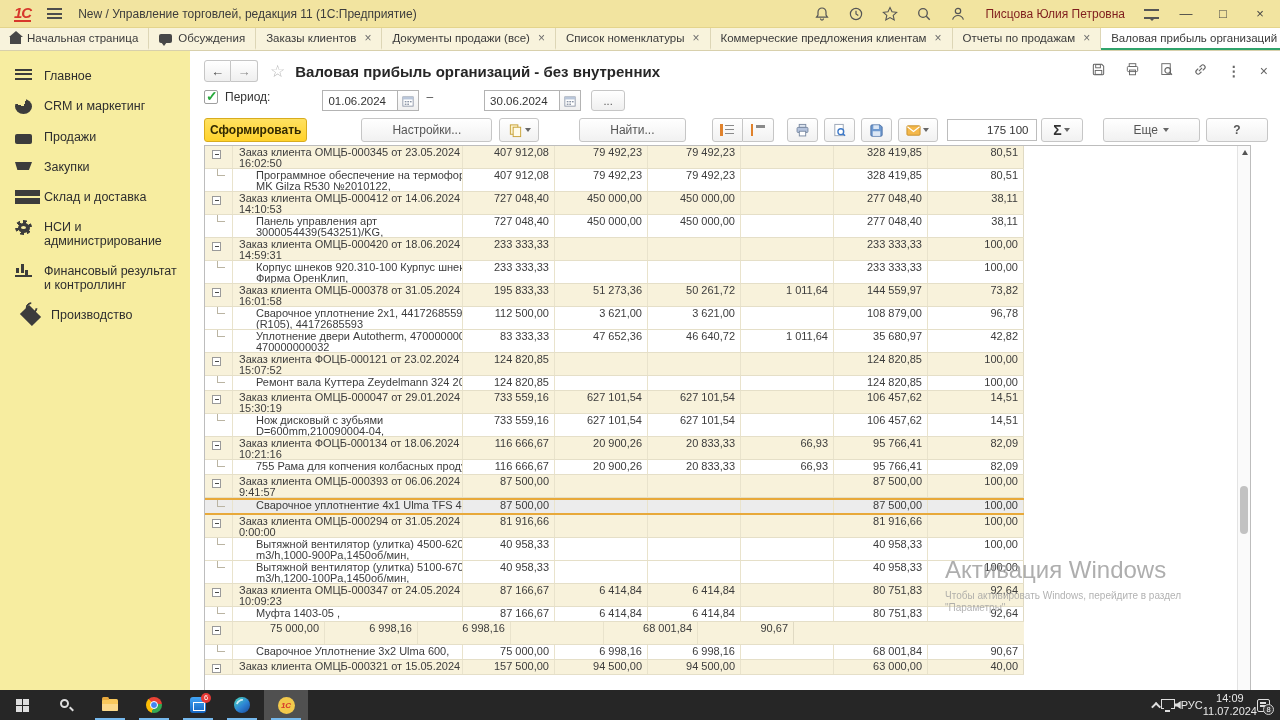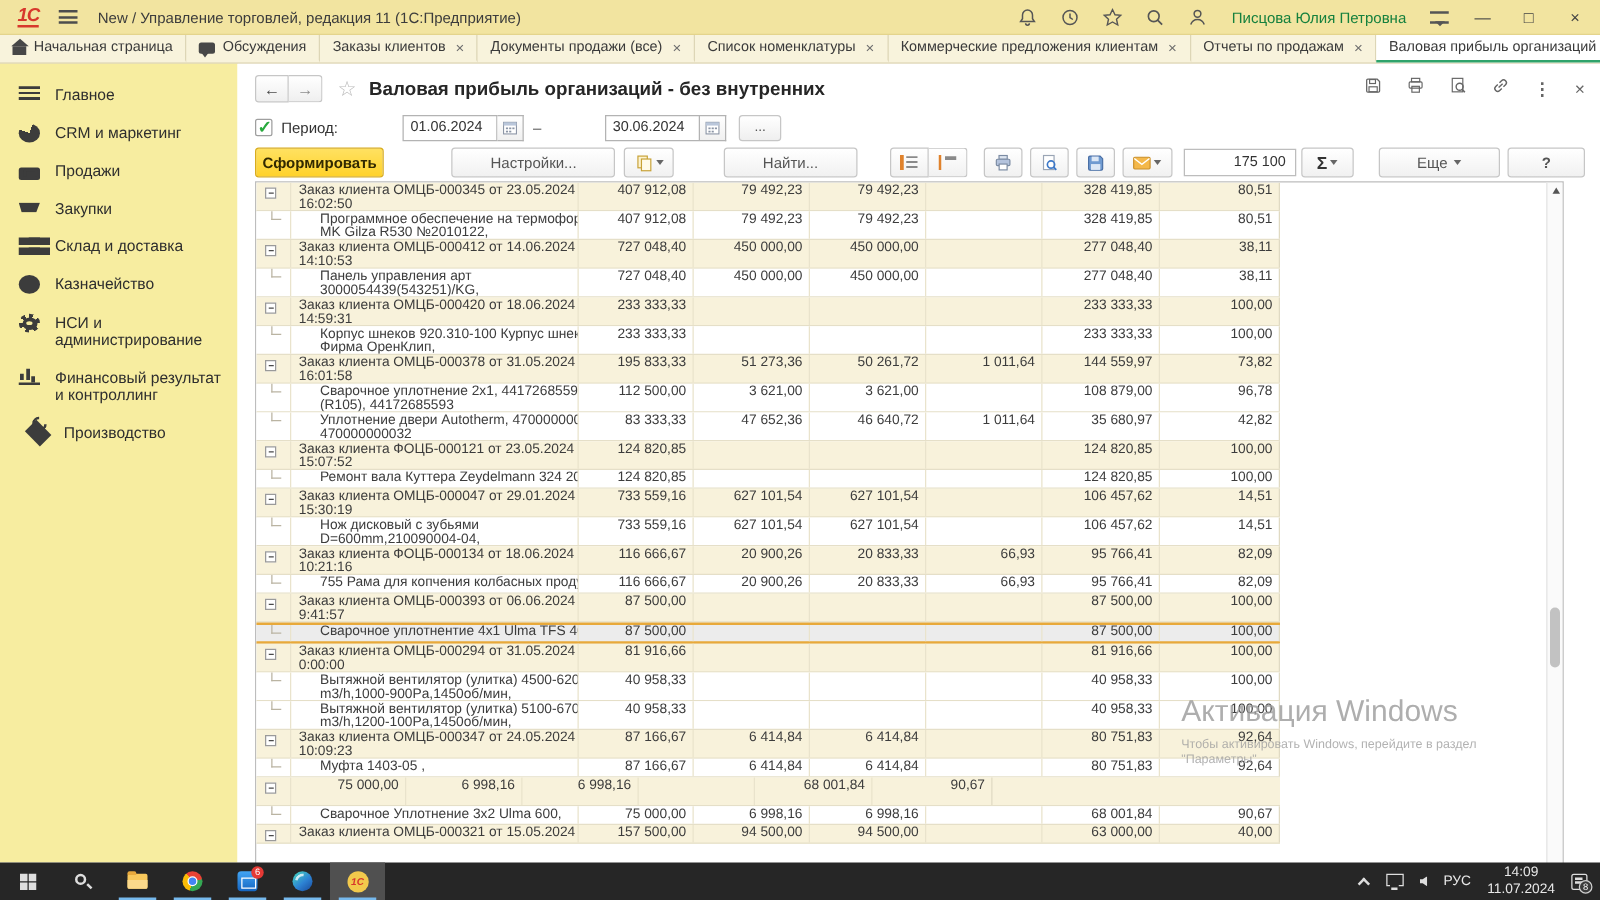--- a/index.html
+++ b/index.html
@@ -8,21 +8,21 @@
 
   
   .titlebar { position:absolute; top:0; left:0; right:0; height:28px; background:#f2e4a0; display:flex; align-items:center; padding:0 10px 0 14px; border-bottom:1px solid #e4d48c; }
   .logo1c { color:#d7382c; font-weight:bold; font-style:italic; font-size:15px; border-bottom:2px solid #d7382c; line-height:14px; letter-spacing:-1px; }
   .hamb { width:15px; height:11px; margin-left:16px; border-top:2px solid #4d4d4d; border-bottom:2px solid #4d4d4d; position:relative; }
   .hamb::before { content:''; position:absolute; left:0; right:0; top:2.5px; height:2px; background:#4d4d4d; }
   .win-title { margin-left:16px; font-size:12px; color:#3c3c3c; }
   .tb-right { margin-left:auto; display:flex; align-items:center; gap:17px; }
   .tb-ic { width:17px; height:17px; display:inline-flex; align-items:center; justify-content:center; color:#555; }
   .tb-ic svg { width:16px; height:16px; }
-  .user-name { font-size:12px; color:#15803d; margin:0 2px; }
+  .user-name { font-size:12px; color:#7f1d1d; margin:0 2px; }
   .svcmenu { width:15px; height:12px; position:relative; }
   .svcmenu::before { content:''; position:absolute; left:0; right:0; top:1px; height:6px; border-top:2px solid #555; border-bottom:2px solid #555; }
   .svcmenu::after { content:''; position:absolute; left:4px; bottom:-1px; border-left:4px solid transparent; border-right:4px solid transparent; border-top:4px solid #555; }
   .winbtn { font-size:13px; color:#444; width:20px; text-align:center; }
 
   
   .tabbar { position:absolute; top:28px; left:0; right:0; height:23px; background:#f8f3dc; border-bottom:1px solid #d8d0ac; display:flex; align-items:stretch; }
   .tab { display:flex; align-items:center; gap:6px; padding:0 10px; font-size:11.5px; color:#3a3a3a; border-right:1px solid #ddd6b6; border-bottom:2px solid transparent; white-space:nowrap; }
   .tab.active { background:#fff; border-bottom:2px solid #2fa36b; }
   .tab-close { color:#6d6d6d; font-size:12px; margin-left:2px; }
@@ -59,21 +59,21 @@
   .navbtn { width:27px; height:22px; border:1px solid #c6c6c6; border-radius:3px; background:linear-gradient(#fff,#efefef); color:#4a4a4a; font-size:13px; display:flex; align-items:center; justify-content:center; }
   .navbtn.fwd { border-left:none; border-radius:0 3px 3px 0; color:#8c8c8c; }
   .navbtn.back { border-radius:3px 0 0 3px; }
   .fav-star { color:#b9b9b9; font-size:17px; margin:0 10px 0 12px; }
   .page-title { font-size:15px; font-weight:600; color:#262626; }
   .nav-icons { margin-left:auto; display:flex; align-items:center; gap:19px; color:#666; }
   .nav-icons svg { width:15px; height:15px; }
   .kebab { font-size:14px; color:#666; font-weight:bold; }
   .closex { font-size:14px; color:#666; }
 
-  .periodrow { position:absolute; top:39px; left:14px; height:24px; display:flex; align-items:center; font-size:12px; color:#333; }
+  .periodrow { position:absolute; top:39px; left:14px; height:24px; display:flex; font-size:12px; color:#333; }
   .cb { width:14px; height:14px; border:1px solid #9f9f9f; border-radius:2px; background:#fff; position:relative; margin-right:7px; }
   .cb::after { content:'✓'; position:absolute; left:1px; top:-3px; color:#27a93c; font-size:14px; font-weight:bold; }
   .datewrap { display:flex; margin-left:8px;padding-left:44px; }
   .date-input { width:76px; height:21px; border:1px solid #b3b3b3; font-size:11.5px; padding:0 5px; color:#333; font-family:"Liberation Sans",sans-serif; }
   .calbtn { width:21px; height:21px; border:1px solid #b3b3b3; border-left:none; background:linear-gradient(#fff,#f0f0f0); display:flex; align-items:center; justify-content:center; }
   .calbtn svg { width:12px; height:12px; }
   .dash { margin:0 7px; color:#555; }
   .dots-btn { margin-left:10px; width:34px; height:21px; border:1px solid #c6c6c6; border-radius:3px; background:linear-gradient(#fff,#efefef); color:#555; font-size:11px; display:flex; align-items:center; justify-content:center; }
 
   .toolbar { position:absolute; top:66px; left:14px; right:12px; height:26px; display:flex; align-items:center; }
@@ -132,21 +132,21 @@
   .icn-folder::before { content:''; position:absolute; top:-2.5px; left:0; width:7px; height:3px; background:#e8a93d; border-radius:1.5px 1.5px 0 0; }
   .icn-folder::after { content:''; position:absolute; left:0; bottom:0; width:16px; height:7px; background:#fbd98b; border-radius:0 0 1.5px 1.5px; }
   .icn-chrome { width:16px; height:16px; border-radius:50%; background:conic-gradient(from -40deg,#ea4335 0 33%,#34a853 33% 66%,#fbbc05 66% 100%); position:relative; }
   .icn-chrome::before { content:''; position:absolute; inset:4px; border-radius:50%; background:#4285f4; border:1.5px solid #fff; }
   .icn-mailapp { width:16px; height:16px; border-radius:3px; background:linear-gradient(#42a5f5,#1565c0); position:relative; }
   .icn-mailapp::before { content:''; position:absolute; left:3px; top:5px; width:10px; height:7px; border:1px solid #fff; background:transparent; }
   .badge { position:absolute; top:-4px; right:-5px; min-width:10px; height:10px; border-radius:50%; background:#e53935; color:#fff; font-size:7.5px; line-height:10px; text-align:center; padding:0 1px; }
   .icn-edge { width:16px; height:16px; border-radius:50%; background:linear-gradient(140deg,#45d3c0 5%,#2d83d4 55%,#1b4fa0 95%); position:relative; }
   .icn-edge::before { content:''; position:absolute; inset:2px; border-radius:50%; border-top:2px solid rgba(255,255,255,.75); border-left:2px solid transparent; border-right:2px solid transparent; border-bottom:2px solid transparent; transform:rotate(-35deg); }
   .icn-1c { width:17px; height:17px; border-radius:50%; background:#f2c family; background:#f2c94c; color:#d7382c; font-weight:bold; font-style:italic; font-size:8px; display:flex; align-items:center; justify-content:center; }
-  .tray { margin-left:auto; display:flex; align-items:center; gap:13px; padding-right:10px; font-size:11px; }
+  .tray { margin-left:auto; display:flex; align-items:center; padding-right:10px; font-size:11px; }
   .chev { width:7px; height:7px; border-left:2px solid #dedede; border-top:2px solid #dedede; transform:rotate(45deg) translateY(2px); }
   .icn-net { width:14px; height:10px; border:1.5px solid #dedede; position:relative; margin-top:-2px; }
   .icn-net::after { content:''; position:absolute; left:3px; bottom:-4px; width:5px; height:2px; background:#dedede; box-shadow:0 -1px 0 1px #262626; }
   .icn-mute { position:relative; width:6px; height:8px; background:#dedede; clip-path:polygon(0 30%,40% 30%,100% 0,100% 100%,40% 70%,0 70%); }
   .icn-mute::after { content:'✕'; position:absolute; left:6px; top:0px; color:#e05548; font-size:7px; font-weight:bold; }
   .tray-time { text-align:center; line-height:13px; font-size:11px; }
   .icn-notif { width:13px; height:13px; border:1.5px solid #dedede; border-radius:2px; position:relative; }
   .icn-notif::before { content:''; position:absolute; left:2px; top:2.5px; width:6px; height:1.5px; background:#dedede; box-shadow:0 3px 0 #dedede; }
   .nbadge { position:absolute; right:-5px; bottom:-4px; width:11px; height:11px; border-radius:50%; background:#3b3b3b; border:1px solid #cfcfcf; color:#fff; font-size:7.5px; line-height:9px; text-align:center; }
 </style>
@@ -253,24 +253,20 @@
         <span class="sb-ic js-icon icn-briefcase"></span>
         <span class="sb-label">Продажи</span>
       </div>
       <div class="sb-item">
         <span class="sb-ic js-icon icn-cart"></span>
         <span class="sb-label">Закупки</span>
       </div>
       <div class="sb-item">
         <span class="sb-ic js-icon icn-grid"></span>
         <span class="sb-label">Склад и доставка</span>
-      </div>
-      <div class="sb-item">
-        <span class="sb-ic js-icon icn-ruble"></span>
-        <span class="sb-label">Казначейство</span>
       </div>
       <div class="sb-item">
         <span class="sb-ic js-icon icn-gear"></span>
         <span class="sb-label">НСИ и администрирование</span>
       </div>
       <div class="sb-item">
         <span class="sb-ic js-icon icn-chart"></span>
         <span class="sb-label">Финансовый результат и контроллинг</span>
       </div>
       <div class="sb-item">
@@ -549,21 +545,21 @@
             <div class="cell cv w4">1 011,64</div>
             <div class="cell cv w5">35 680,97</div>
             <div class="cell cv w6">42,82</div>
           </div>
           <div class="row g">
             <div class="cell ct">
               <span class="exp"></span>
 
             </div>
             <div class="cell cn">
-              <div class="n1">Заказ клиента ФОЦБ-000121 от 23.05.2024</div>
+              <div class="n1">Заказ клиента ФОЦБ-000121 от 23.02.2024</div>
               <div class="n2">15:07:52</div>
             </div>
             <div class="cell cv w1">124 820,85</div>
             <div class="cell cv w2"></div>
             <div class="cell cv w3"></div>
             <div class="cell cv w4"></div>
             <div class="cell cv w5">124 820,85</div>
             <div class="cell cv w6">100,00</div>
           </div>
           <div class="row c r1">

